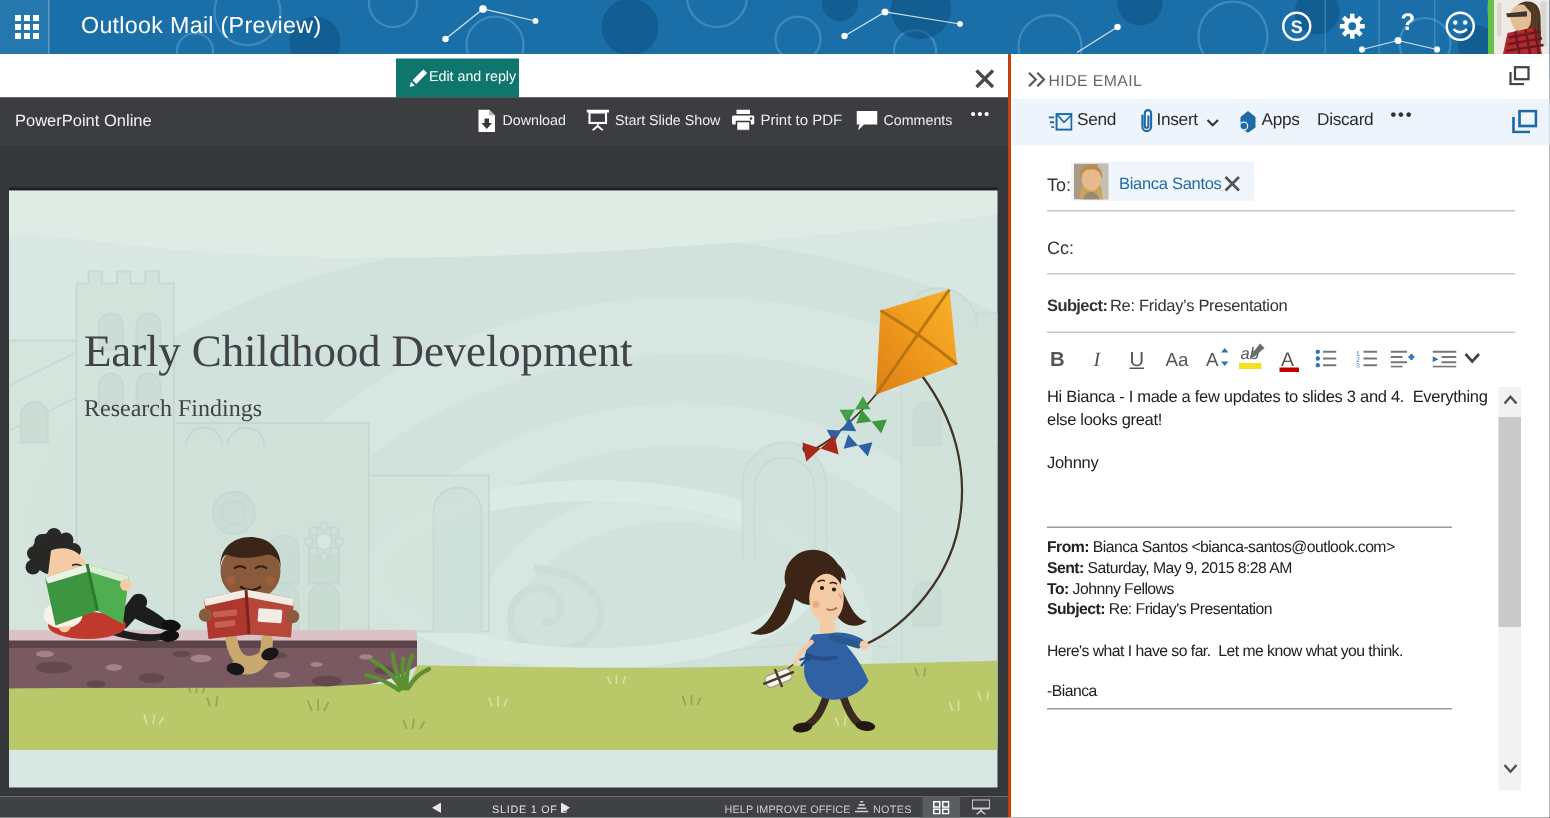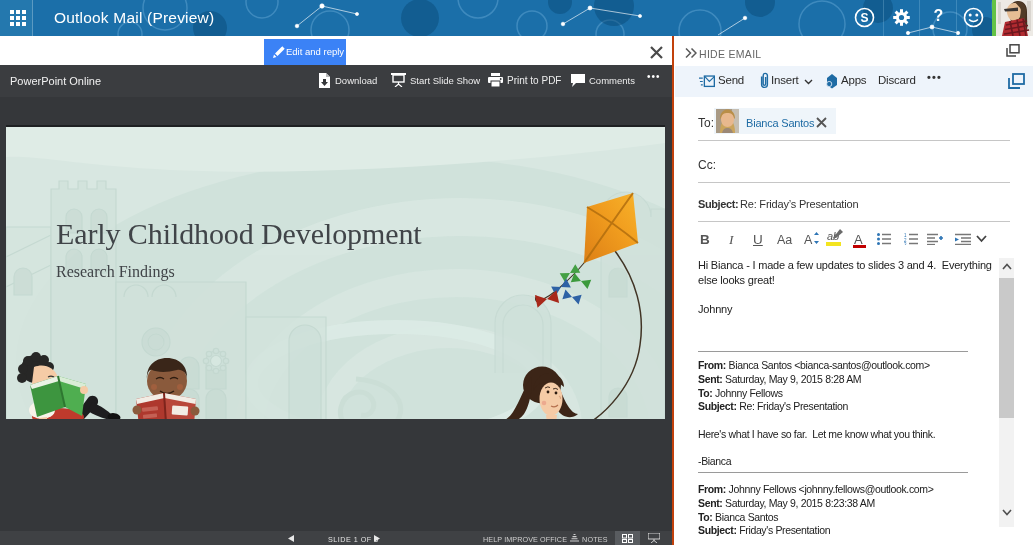--- a/index.html
+++ b/index.html
@@ -105,21 +105,21 @@
 <path d="M19,2 C25,0 30,4 30,11 L29,22 L24,20 L25,9 Z" fill="#513b27"></path>
 <path d="M9,22 L28,18 L32,36 L6,36 Z" fill="#b02a30"></path>
 <g stroke="#6d181f" stroke-width="1.6" fill="none">
 <path d="M10,25 L31,21 M9,29.5 L32,25.5 M8,34 L33,30"></path>
 <path d="M14,21 L17,36 M21,19.5 L24,36 M27,18.5 L30,36"></path>
 </g>
 </svg>
 </div>
 
 <div class="abs" style="left:0;top:36px;width:672px;height:29px;background:#fff">
-<div class="abs" style="left:264px;top:3px;width:82px;height:26px;background:#3b82f6;color:#fff;font-size:9.5px;line-height:26px;white-space:nowrap">
+<div class="abs" style="left:264px;top:3px;width:82px;height:26px;background:#0f766e;color:#fff;font-size:9.5px;line-height:26px;white-space:nowrap">
 <svg class="abs" style="left:9px;top:7px" width="12" height="12" viewBox="0 0 12 12" fill="#fff">
         <path d="M0,12 L1,8.5 L3.5,11 Z M2,7.5 L8.5,1 L11,3.5 L4.5,10 Z M9.3,0.3 L11.7,2.7 L10.6,3.8 L8.2,1.4 Z"></path>
       </svg>
 <span style="margin-left:22px">Edit and reply</span>
 </div>
 <svg class="abs" style="left:650px;top:10px" width="13" height="13" viewBox="0 0 13 13">
       <path d="M1,1 L12,12 M12,1 L1,12" stroke="#4a4a4a" stroke-width="2.2" fill="none"></path>
     </svg>
 </div>
 
@@ -172,21 +172,21 @@
           <rect x="0.5" y="5.5" width="4" height="3"></rect>
           <rect x="6.5" y="5.5" width="4" height="3"></rect>
         </g>
       </svg>
 <svg class="abs" style="left:648px;top:2px" width="12" height="10" viewBox="0 0 12 10">
         <rect x="0" y="0" width="12" height="6" rx="1" fill="none" stroke="#cfcfcf" stroke-width="1.2"></rect>
         <path d="M6,6 V8 M3,10 L6,7.5 L9,10" stroke="#cfcfcf" stroke-width="1" fill="none"></path>
       </svg>
 </div>
 </div>
-<div id="slidebox" class="abs" style="left:6px;top:127px;width:659px;height:292px;background:#d8e7e1;overflow:hidden;box-shadow:0 -2px 0 rgba(15,17,19,0.6)">
+<div id="slidebox" class="abs" style="left:6px;top:127px;width:659px;height:398px;background:#d8e7e1;overflow:hidden;box-shadow:0 -2px 0 rgba(15,17,19,0.6)">
 <svg class="abs" style="left:0;top:0" width="659" height="373" viewBox="0 0 659 373">
 
 <ellipse cx="400" cy="235" rx="390" ry="205" fill="#d0e2db"></ellipse>
 <path d="M0,0 H659 V16 C480,40 260,52 120,40 C60,35 20,28 0,30 Z" fill="#dfece6"></path>
 <g fill="none" stroke="#d9e8e2" opacity="0.8">
 <ellipse cx="455" cy="310" rx="305" ry="220" stroke-width="38"></ellipse>
 <ellipse cx="450" cy="308" rx="208" ry="152" stroke-width="28"></ellipse>
 <ellipse cx="443" cy="300" rx="122" ry="90" stroke-width="22"></ellipse>
 </g>
 <path d="M350,252 C395,255 408,288 380,303 C355,314 330,300 335,280 C339,264 358,260 366,272 C371,281 364,290 355,288" fill="none" stroke="#cbded6" stroke-width="5"></path>
@@ -510,25 +510,20 @@
 <div class="abs" style="left:24px;top:267px;font-size:11px;letter-spacing:-0.2px;color:#212121">Johnny</div>
 <div class="abs" style="left:24px;top:315px;width:270px;height:1px;background:#9a9a9a"></div>
 <div class="abs" style="left:24px;top:323px;font-size:10.5px;letter-spacing:-0.35px;line-height:13.8px;color:#212121;white-space:nowrap">
 <b>From:</b> Bianca Santos &lt;bianca-santos@outlook.com&gt;<br>
 <b>Sent:</b> Saturday, May 9, 2015 8:28 AM<br>
 <b>To:</b> Johnny Fellows<br>
 <b>Subject:</b> Re: Friday's Presentation</div>
 <div class="abs" style="left:24px;top:392px;font-size:10.5px;letter-spacing:-0.35px;color:#212121;white-space:nowrap">Here's what I have so far.&nbsp; Let me know what you think.</div>
 <div class="abs" style="left:24px;top:419px;font-size:10.5px;letter-spacing:-0.35px;color:#212121">-Bianca</div>
 <div class="abs" style="left:24px;top:436px;width:270px;height:1px;background:#9a9a9a"></div>
-<div class="abs" style="left:24px;top:447px;font-size:10.5px;letter-spacing:-0.35px;line-height:13.8px;color:#212121;white-space:nowrap">
-<b>From:</b> Johnny Fellows &lt;johnny.fellows@outlook.com&gt;<br>
-<b>Sent:</b> Saturday, May 9, 2015 8:23:38 AM<br>
-<b>To:</b> Bianca Santos<br>
-<b>Subject:</b> Friday's Presentation</div>
 
 <div class="abs" style="left:325px;top:222px;width:15px;height:269px;background:#f2f2f2"></div>
 <div class="abs" style="left:325px;top:242px;width:15px;height:140px;background:#c9c9c9"></div>
 <svg class="abs" style="left:328px;top:227px" width="10" height="7" viewBox="0 0 10 7">
       <path d="M1,6 L5,1.5 L9,6" stroke="#505050" stroke-width="1.6" fill="none"></path>
     </svg>
 <svg class="abs" style="left:328px;top:473px" width="10" height="7" viewBox="0 0 10 7">
       <path d="M1,1 L5,5.5 L9,1" stroke="#505050" stroke-width="1.6" fill="none"></path>
     </svg>
 </div>

